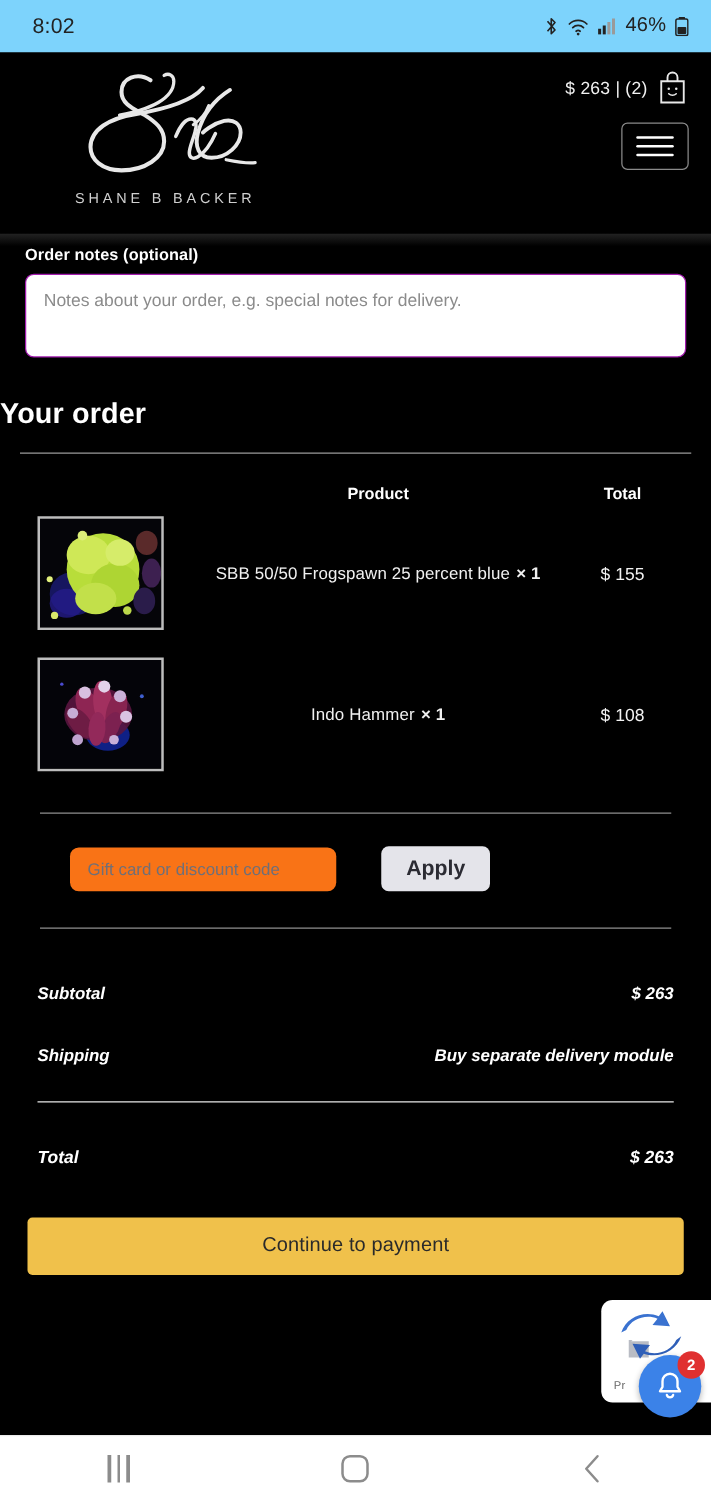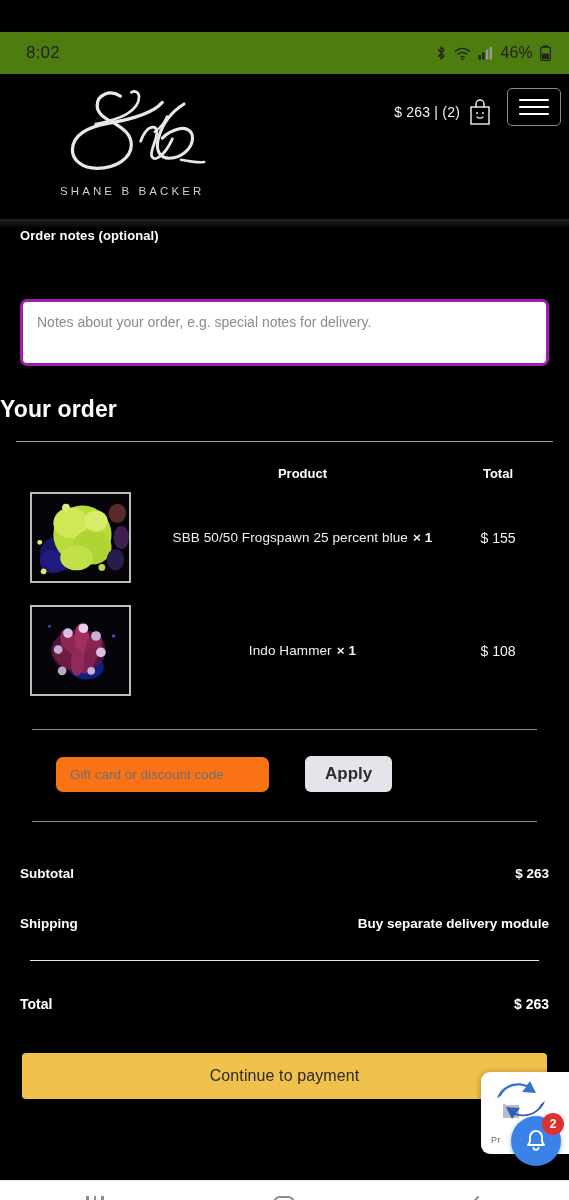--- a/index.html
+++ b/index.html
@@ -6,24 +6,23 @@
   html, body {
     width:569px; height:1200px;
     background:#000;
     font-family:"Liberation Sans", sans-serif;
     overflow:hidden;
   }
   .screen { position:relative; width:569px; height:1200px; background:#000; }
 
   
   .statusbar {
-    height:42px; background:#4d7c0f; color:#1a1a1a;
+    height:42px; background:#7dd3fc; color:#1a1a1a;
     display:flex; align-items:center; justify-content:space-between;
     padding:0 18px 0 26px;
-    margin-top:32px;
   }
   .status-time { font-size:17px; letter-spacing:.2px; color:#222; }
   .status-right { display:flex; align-items:center; gap:7px; }
   .status-right svg { display:block; }
   .status-batt { font-size:16px; color:#222; letter-spacing:.2px; }
 
   
   .site-header {
     position:relative; height:145px; background:#000;
     display:flex; align-items:flex-start;
@@ -31,22 +30,22 @@
   .logo-wrap {
     position:absolute; left:60px; top:10px;
     display:flex; flex-direction:column; 
   }
   .logo-mark { width:155px; height:105px; display:block; }
   .logo-word {
     color:#cfcfcf; font-size:11.5px; letter-spacing:3.1px;
     font-weight:400; margin-top:-4px; white-space:nowrap;
   }
   .header-right {
-    position:absolute; right:8px; top:14px;
-    display:flex; align-items:flex-end; gap:14px;
+    position:absolute; right:18px; top:14px;
+    display:flex; flex-direction:column; align-items:flex-end; gap:14px;
   }
   .cart-line { display:flex; align-items:center; gap:7px; }
   .cart-text { color:#f2f2f2; font-size:14px; letter-spacing:.2px; white-space:nowrap; }
   .cart-bag { width:26px; height:28px; display:block; }
   .menu-btn {
     width:54px; height:38px; border:1px solid #8a8a8a; border-radius:5px;
     background:#000; display:flex; flex-direction:column;
     align-items:center; justify-content:center; gap:5px; cursor:pointer;
   }
   .menu-btn span { display:block; width:30px; height:2px; background:#fff; border-radius:1px; }
@@ -57,25 +56,24 @@
     height:10px;
     background:linear-gradient(to bottom, rgba(40,40,40,.85), rgba(0,0,0,0));
   }
 
   .notes-block { padding:0 20px; }
   .notes-label {
     color:#fff; font-size:13px; font-weight:700; letter-spacing:.1px;
     margin-top:-1px; padding-bottom:8px;
   }
   .notes-area {
-    width:100%; height:67px; background:#fff; border:3px solid #a21caf;
+    width:100%; height:67px; background:#fff; border:1px solid #a21caf;
     border-radius:7px; padding:12px 14px; resize:none;
     font-family:"Liberation Sans", sans-serif; font-size:14px; color:#333;
     outline:none;
-    margin-top:48px;
   }
   .notes-area::placeholder { color:#8b8b8b; }
 
   .order-title {
     text-align:left; color:#fff; font-size:23px; font-weight:700;
     letter-spacing:.1px; margin-top:26px;
   }
   .rule-top { height:1px; background:#9b9b9b; margin:18px 16px 0 16px; }
 
   .table { padding:0 16px; }
@@ -110,21 +108,21 @@
     color:#333; outline:none;
   }
   .coupon-input::placeholder { color:#6f6f78; }
   .apply-btn {
     height:36px; padding:8px 20px; background:#e4e4ea; border:none; border-radius:6px;
     color:#2b2b33; font-family:"Liberation Sans", sans-serif;
     font-size:17px; font-weight:700; cursor:pointer;
   }
   .rule-mid2 { height:1px; background:#8f8f8f; margin:29px 32px 0 32px; }
 
-  .totals { padding:0 20px; }
+  .totals { padding:0 30px;font-style:italic; }
   .trow {
     display:flex; align-items:center; justify-content:space-between;
     height:50px; color:#fff; font-size:13.5px; font-weight:700;
   }
   .trow.first { margin-top:26px; }
   .trow .tval { font-weight:700;text-align:center; }
   .rule-total { height:1px; background:#e8e8e8; margin:12px 30px 0 30px; }
   .trow.grand { margin-top:18px; font-size:14px; }
 
   .cta-wrap { padding:24px 22px 0 22px; }

